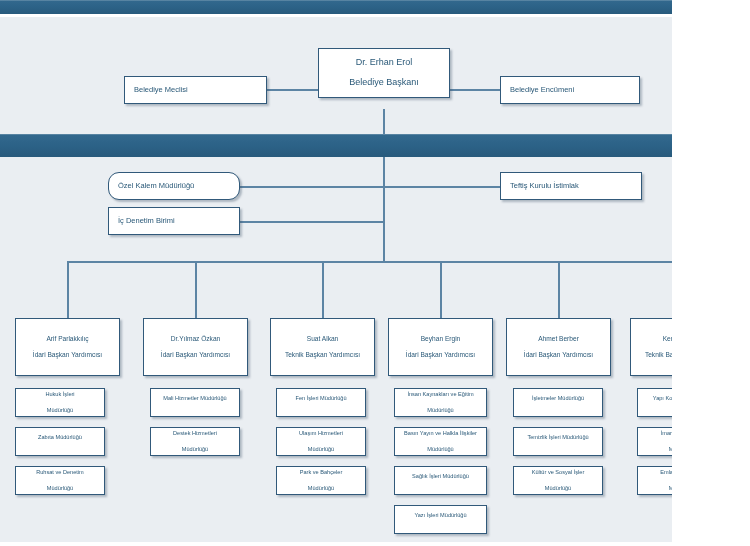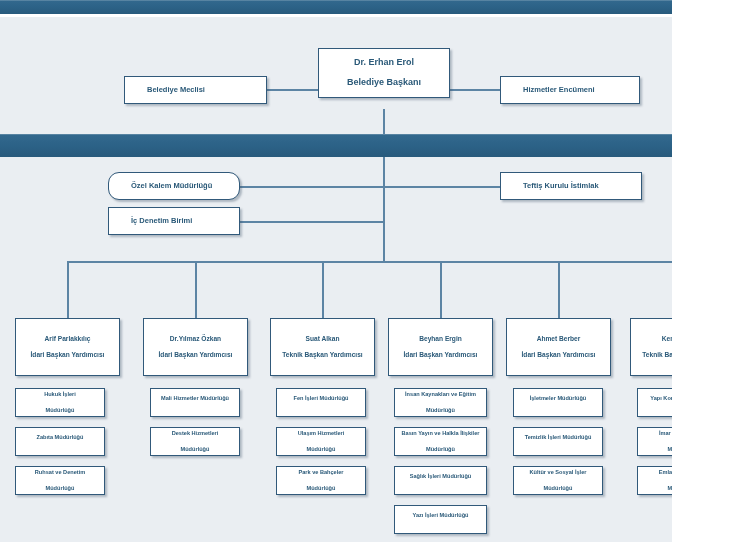--- a/index.html
+++ b/index.html
@@ -12,21 +12,20 @@
     background: #ffffff;
     font-family: "Liberation Sans", sans-serif;
     overflow: hidden;
   }
   #chart-root {
     position: relative;
     width: 672px;
     height: 546px;
     background: #eaeef2;
     overflow: hidden;
-    font-weight: bold;
   }
   .band {
     position: absolute;
     left: 0;
     width: 750px;
     background: linear-gradient(to bottom, #33698e 0%, #2c6287 50%, #285a7c 100%);
     box-shadow: inset 0 1px 0 rgba(255,255,255,0.18);
   }
   #band-top {
     top: 0;
@@ -65,21 +64,21 @@
     color: #2a5978;
     line-height: 1.28;
   }
   .box.center {
     justify-content: center;
     text-align: center;
   }
   .box.left {
     justify-content: center;
     text-align: left;
-    padding-left: 22px;
+    padding-left: 9px;
   }
   .box-text { display: block; width: 100%; }
   .box-text .l2 { display: block; margin-top: 8px; }
 
   .tier-root { font-size: 9px; }
   .tier-aux  { font-size: 7.5px; }
   .tier-dep  { font-size: 6.6px; }
   .tier-unit { font-size: 5.6px; }
 </style>
 </head>
@@ -114,21 +113,21 @@
     <span class="box-text">
       <span>Dr. Erhan Erol</span>
       <span class="l2">Belediye Başkanı</span>
     </span>
   </div>
 
   <div class="box left tier-aux" style="left:124px; top:76px; width:143px; height:28px;">
     <span class="box-text">Belediye Meclisi</span>
   </div>
   <div class="box left tier-aux" style="left:500px; top:76px; width:140px; height:28px;">
-    <span class="box-text">Hizmetler Encümeni</span>
+    <span class="box-text">Belediye Encümeni</span>
   </div>
 
   <div class="box left tier-aux" style="left:108px; top:172px; width:132px; height:28px;border-radius:11px;">
     <span class="box-text">Özel Kalem Müdürlüğü</span>
   </div>
   <div class="box left tier-aux" style="left:108px; top:207px; width:132px; height:28px;">
     <span class="box-text">İç Denetim Birimi</span>
   </div>
   <div class="box left tier-aux" style="left:500px; top:172px; width:142px; height:28px;">
     <span class="box-text">Teftiş Kurulu İstimlak</span>

